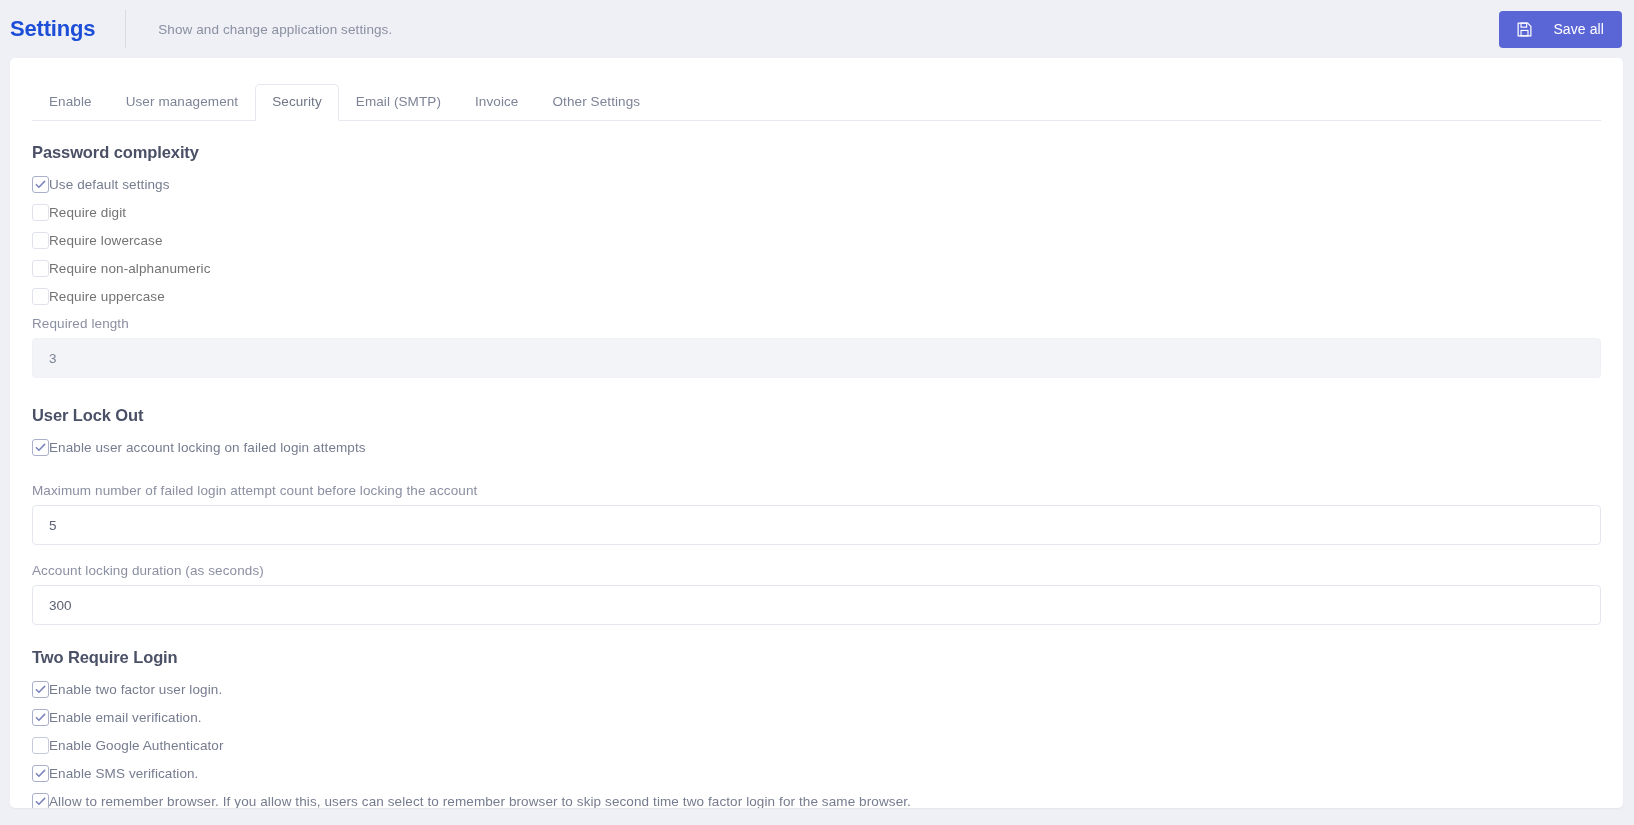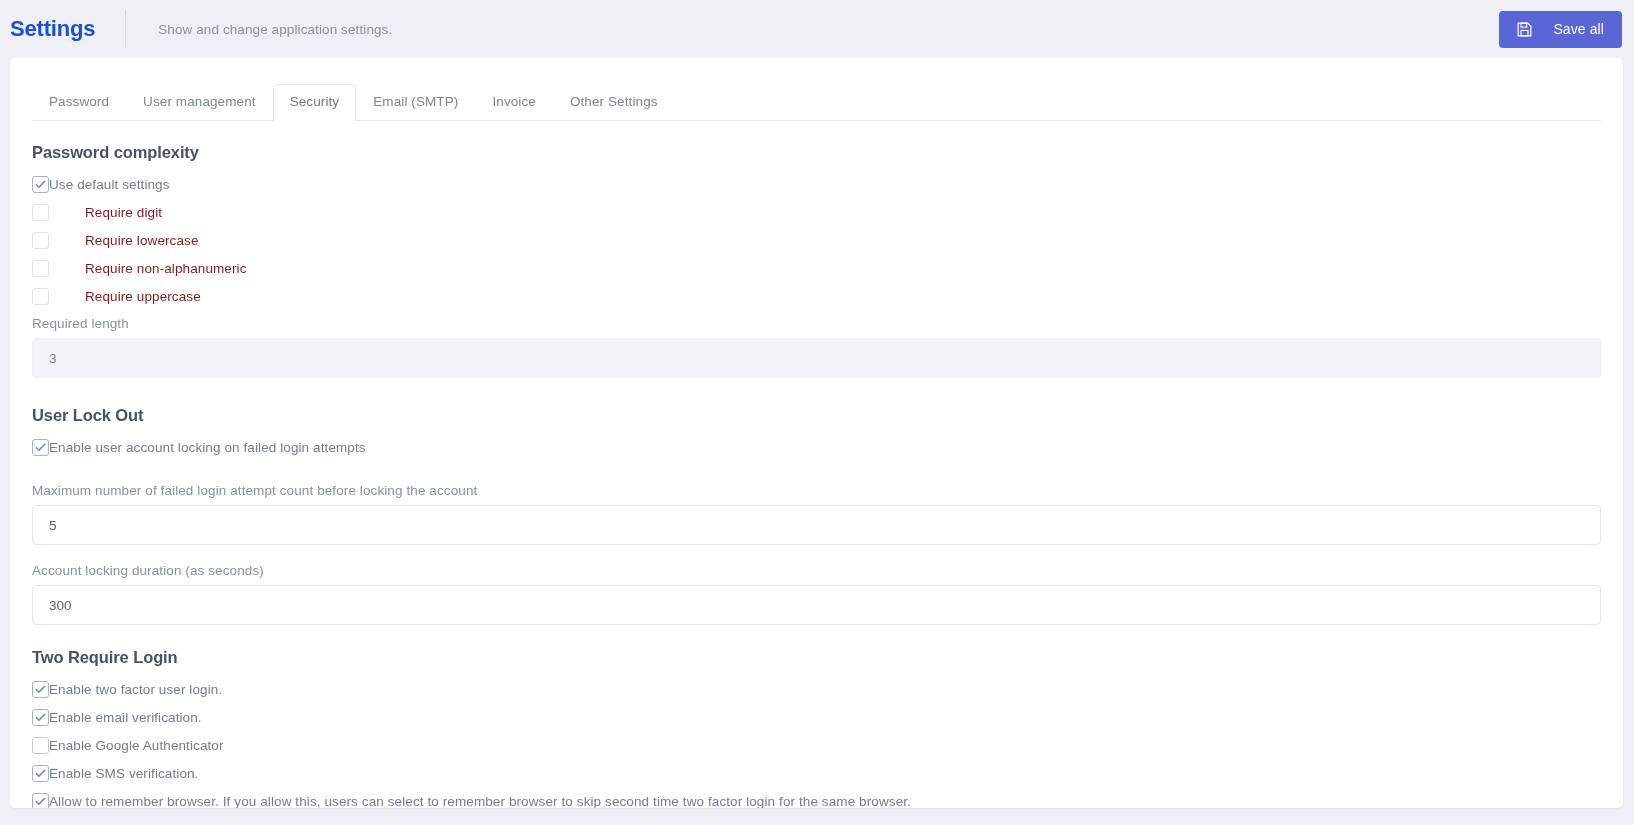--- a/index.html
+++ b/index.html
@@ -128,21 +128,21 @@
   .cb-row {
     display: flex;
     align-items: center;
     height: 28px;
   }
   .cb-row .cb-label {
     font-size: 13.5px;
     color: #767c8f;
     letter-spacing: 0.1px;
   }
-  .cb-row.disabled .cb-label { color: #7f1d1d; margin-left: 36px; }
+  .cb-row.disabled .cb-label { color: #737373; }
 
   .cbox {
     width: 17px;
     height: 17px;
     min-width: 17px;
     border: 1px solid #c6cadb;
     border-radius: 3px;
     background: #ffffff;
     display: flex;
     align-items: center;
@@ -197,21 +197,21 @@
         <rect x="4.3" y="9" width="7.4" height="5.8" stroke="#ffffff" stroke-width="1.2" fill="none"></rect>
       </svg>
     </span>
     <span>Save all</span>
   </button>
 </div>
 
 <div class="card">
 
   <div class="tabs">
-    <div class="tab">Password</div>
+    <div class="tab">Enable</div>
     <div class="tab">User management</div>
     <div class="tab active">Security</div>
     <div class="tab">Email (SMTP)</div>
     <div class="tab">Invoice</div>
     <div class="tab">Other Settings</div>
   </div>
 
   <div class="content">
 
     <div class="section-title">Password complexity</div>

